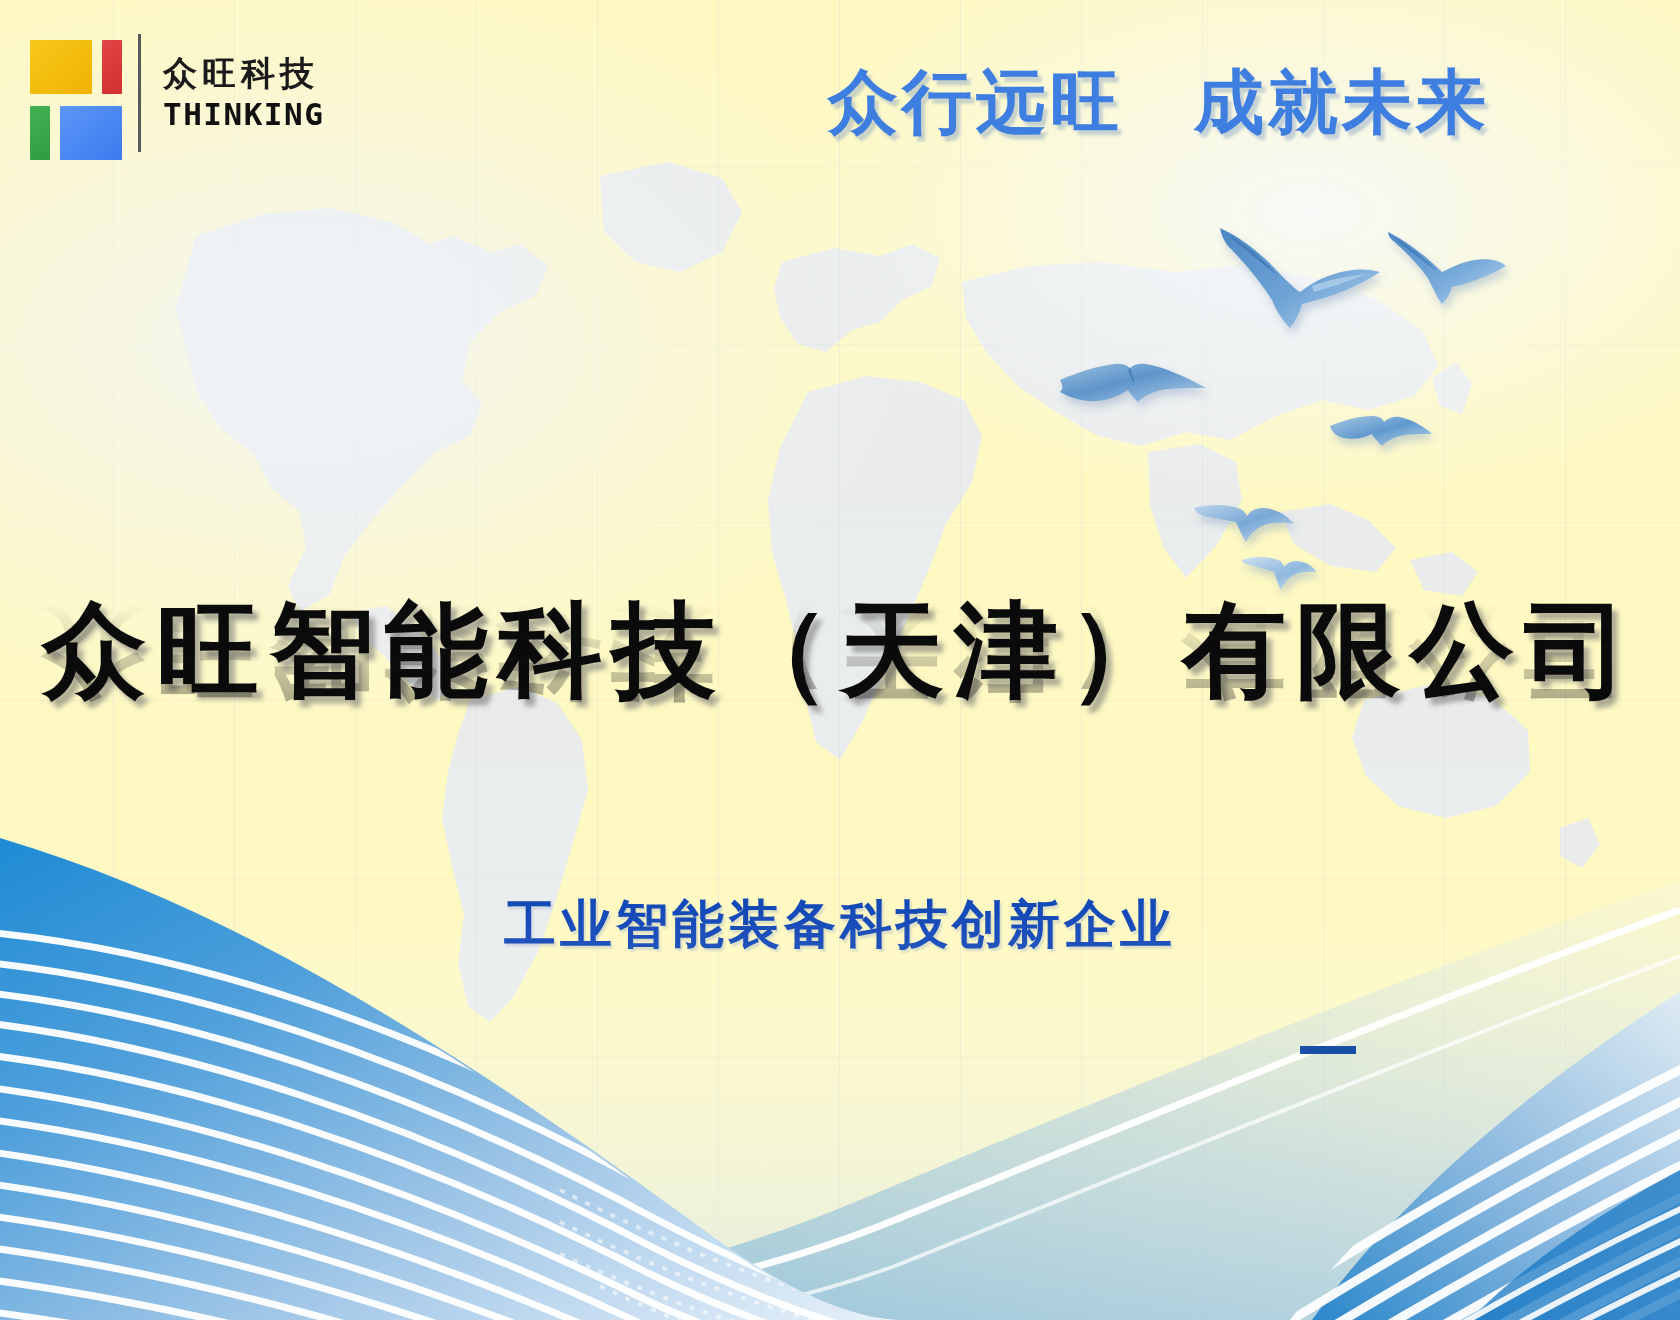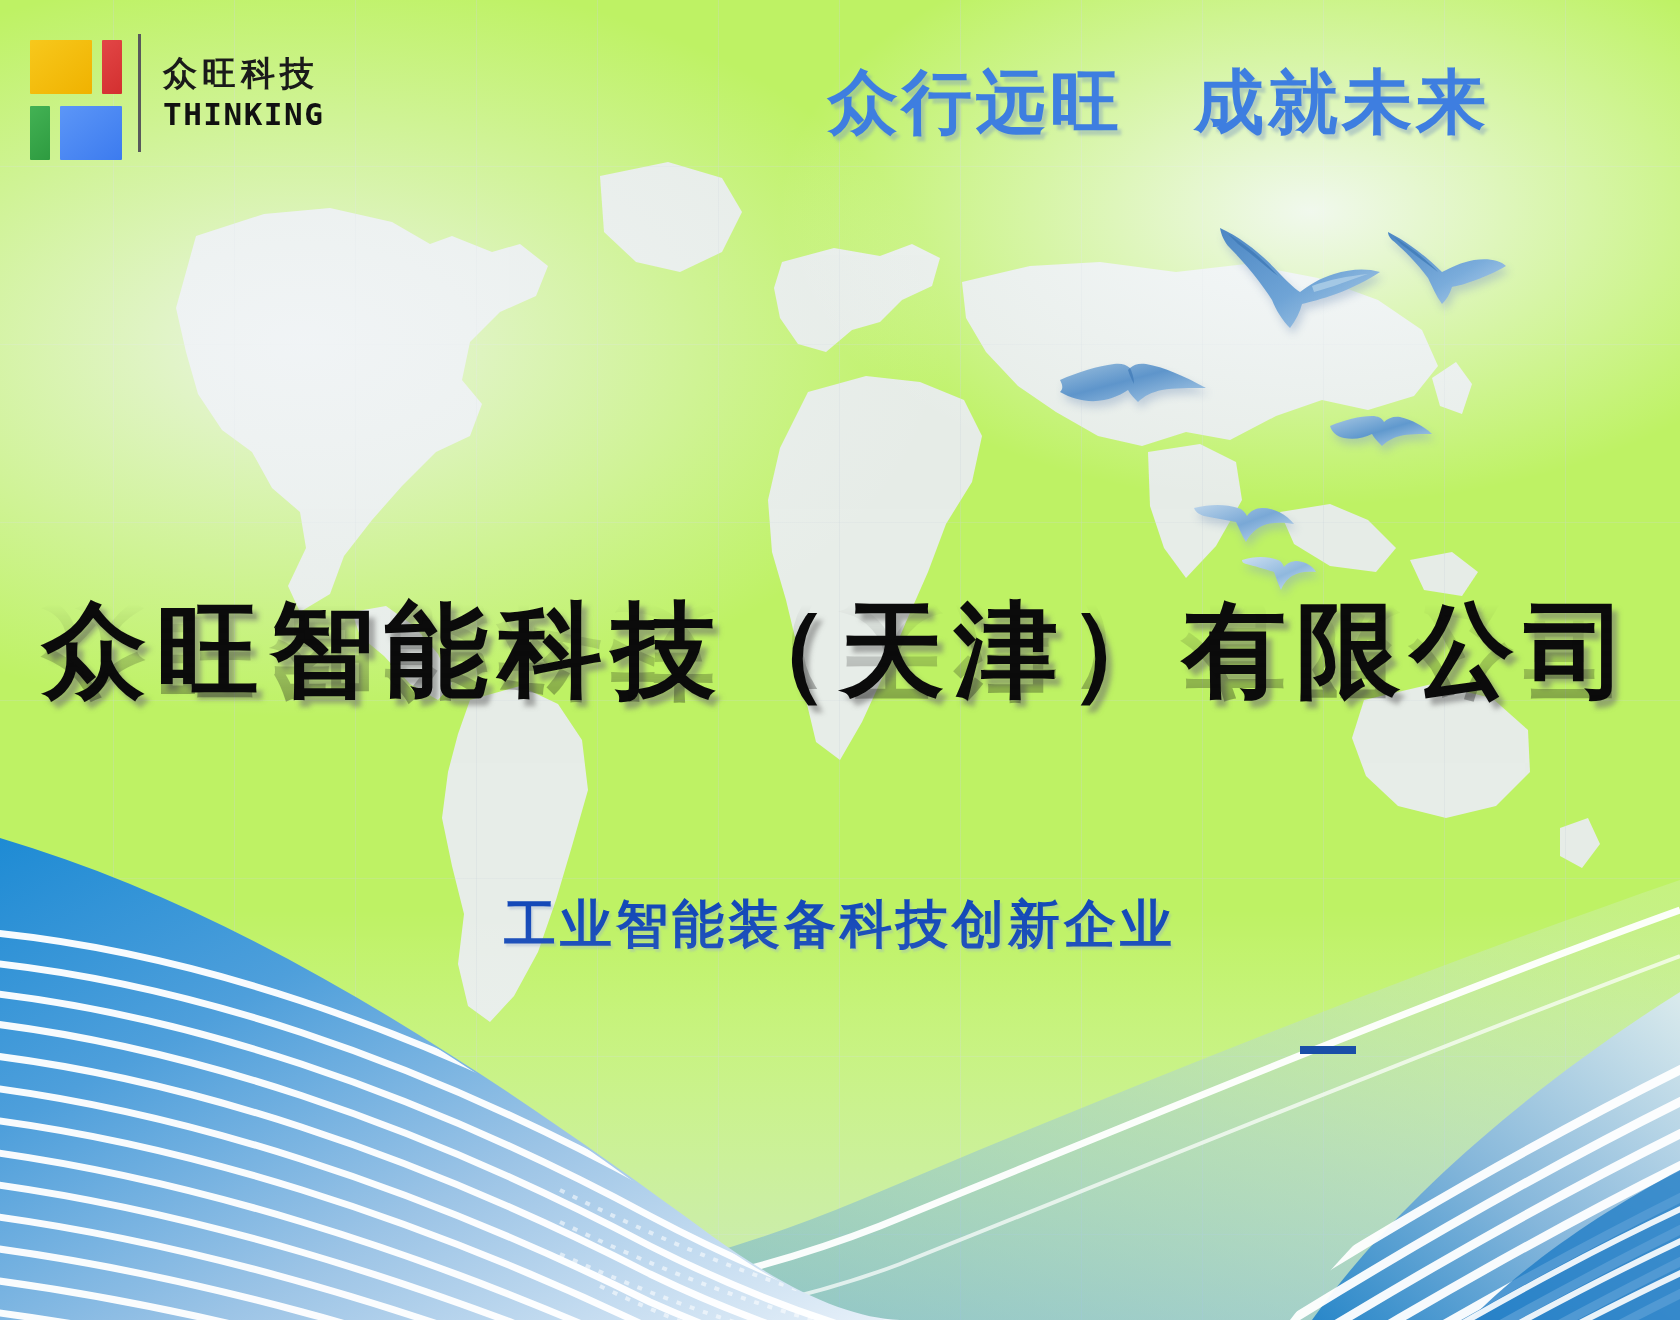--- a/index.html
+++ b/index.html
@@ -5,21 +5,21 @@
   html, body {
     margin: 0;
     padding: 0;
     background: #ffffff;
   }
   #slide {
     position: relative;
     width: 1680px;
     height: 1320px;
     overflow: hidden;
-    background: #bef264;
+    background: #fef9c3;
     font-family: "Liberation Sans", "DejaVu Sans", sans-serif;
   }
 
   
   .bg-layer {
     position: absolute;
     inset: 0;
     pointer-events: none;
   }
   #bg-gridlines {

